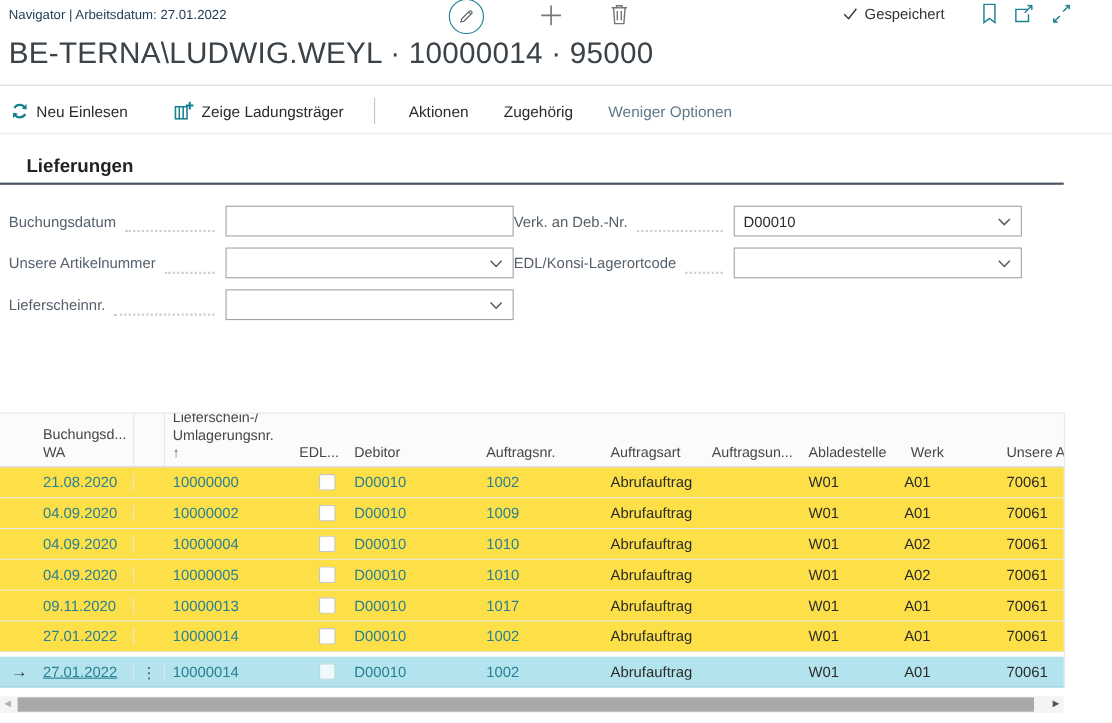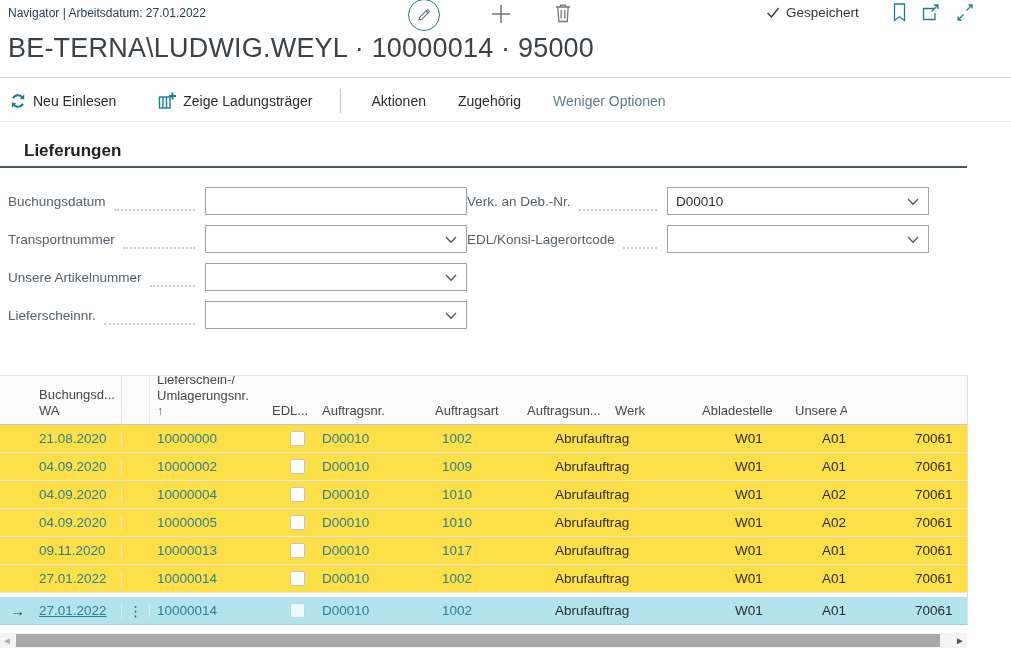--- a/index.html
+++ b/index.html
@@ -192,27 +192,20 @@
   <div class="filters" id="filters">
       <div class="fcol left">
         <div class="field">
           <span class="flabel">Buchungsdatum</span>
           <div class="leader"></div>
           <div class="ibox">
             <span class="ival"></span>
           </div>
         </div>
         <div class="field">
-          <span class="flabel">Transportnummer</span>
-          <div class="leader"></div>
-          <div class="ibox"><span class="ival"></span><span><svg class="chev" width="12" height="8" viewBox="0 0 12 8">
-                <path d="M1 1 L6 6.2 L11 1" fill="none" stroke="#555" stroke-width="1.3"></path>
-              </svg></span></div>
-        </div>
-        <div class="field">
           <span class="flabel">Unsere Artikelnummer</span>
           <div class="leader"></div>
           <div class="ibox"><span class="ival"></span><span><svg class="chev" width="12" height="8" viewBox="0 0 12 8">
                 <path d="M1 1 L6 6.2 L11 1" fill="none" stroke="#555" stroke-width="1.3"></path>
               </svg></span></div>
         </div>
         <div class="field">
           <span class="flabel">Lieferscheinnr.</span>
           <div class="leader"></div>
           <div class="ibox"><span class="ival"></span><span><svg class="chev" width="12" height="8" viewBox="0 0 12 8">
@@ -247,34 +240,37 @@
         </div>
         <div class="hcell t-menu"></div>
         <div class="hcell t-nr">
           <span>Lieferschein-/</span>
           <span>Umlagerungsnr.</span>
           <span class="sort">↑</span>
         </div>
         <div class="hcell t-edl">
           <span>EDL...</span>
         </div>
+        <div class="hcell t-deb">
+          <span>Debitor</span>
+        </div>
         <div class="hcell t-anr">
           <span>Auftragsnr.</span>
         </div>
         <div class="hcell t-art">
           <span>Auftragsart</span>
         </div>
         <div class="hcell t-aun">
           <span>Auftragsun...</span>
         </div>
+        <div class="hcell t-abl">
+          <span>Abladestelle</span>
+        </div>
         <div class="hcell t-werk">
           <span>Werk</span>
-        </div>
-        <div class="hcell t-abl">
-          <span>Abladestelle</span>
         </div>
         <div class="hcell t-uart">
           <span>Unsere Art</span>
         </div>
       </div>
       <div class="trow">
         <div class="tcell t-marker"></div>
         <div class="tcell t-date link">21.08.2020</div>
         <div class="tcell t-menu"></div>
         <div class="tcell t-nr link">10000000</div>

